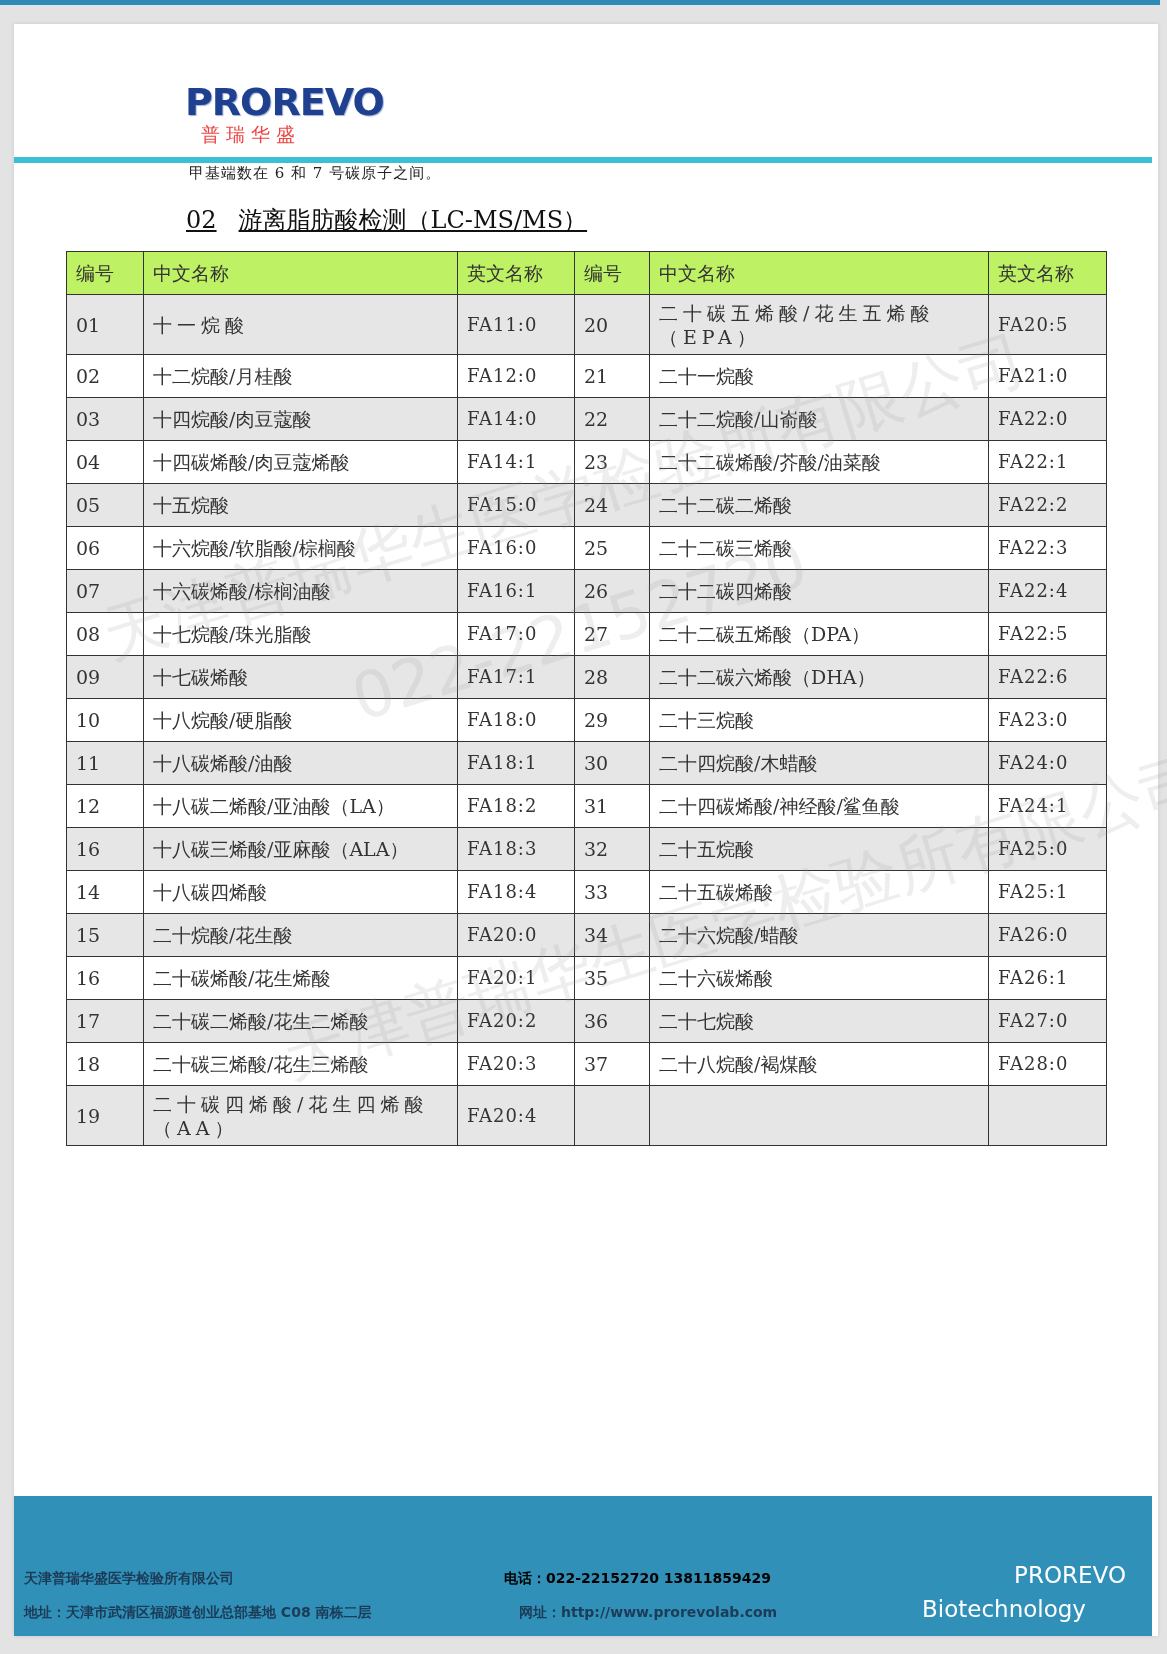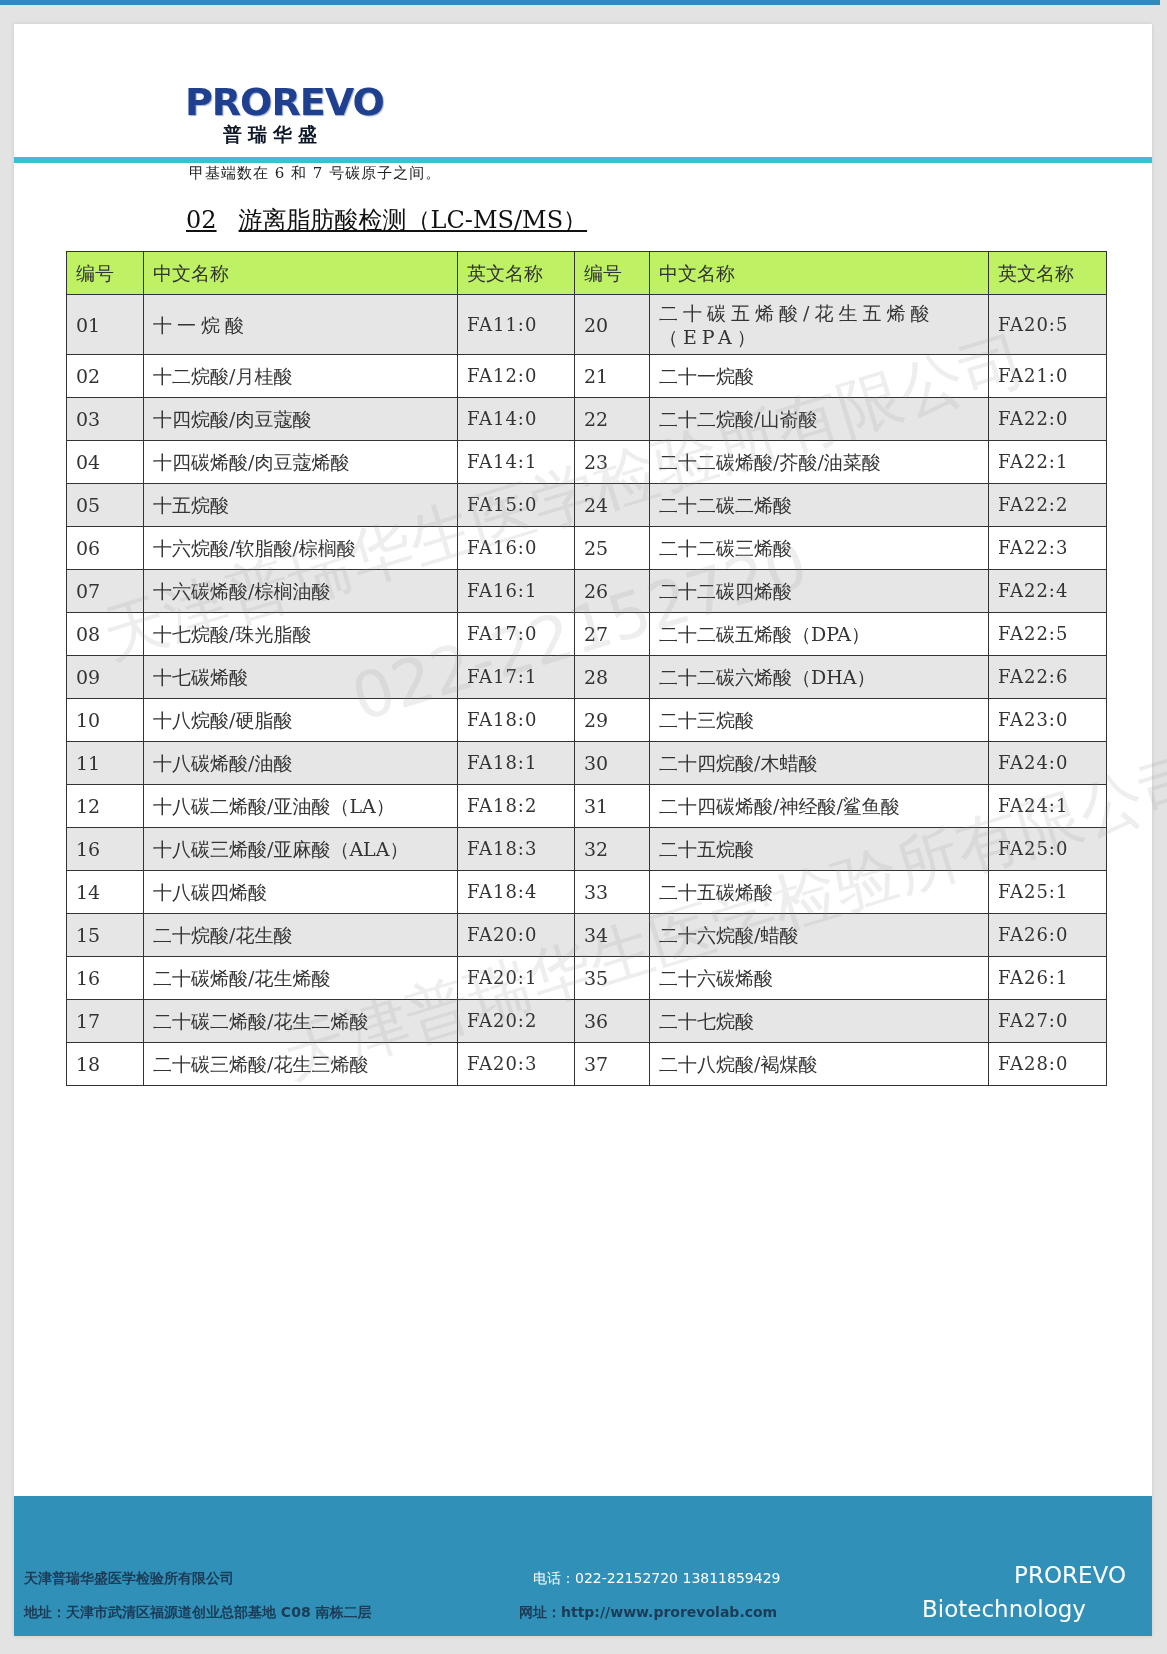--- a/index.html
+++ b/index.html
@@ -1,39 +1,39 @@
 <!DOCTYPE html>
 <html><head>
 <meta charset="utf-8">
 <style>
   html,body{margin:0;padding:0;}
   body{width:1167px;height:1654px;background:#e4e3e3;position:relative;overflow:hidden;font-family:"DejaVu Serif",serif;}
   .topbar{position:absolute;left:0;top:0;width:1160px;height:5px;background:#2f8ab8;}
-  .page{position:absolute;left:14px;top:24px;width:1138px;height:1612px;background:#ffffff;box-shadow:0 0 4px rgba(0,0,0,0.12);}
+  .page{position:absolute;left:14px;top:24px;width:1138px;height:1612px;background:#ffffff;box-shadow:0 0 4px rgba(0,0,0,0.12);padding-left:6px;}
   .logo{position:absolute;left:171px;top:58px;width:200px;}
   .logo-main{font-family:"DejaVu Sans",sans-serif;font-weight:bold;font-size:38px;letter-spacing:-1px;color:#1f3f8f;line-height:40px;text-shadow:1px 1px 1px #9fb0d6;}
-  .logo-sub{font-family:"DejaVu Serif",serif;font-weight:bold;font-size:19px;color:#0f172a;letter-spacing:6px;margin-left:38px;line-height:24px;}
+  .logo-sub{font-family:"DejaVu Serif",serif;font-weight:normal;font-size:19px;color:#ef4444;letter-spacing:6px;margin-left:16px;line-height:24px;}
   .rule{position:absolute;left:0;top:133px;width:1138px;height:6px;background:#3cbfd4;}
   .note{position:absolute;left:175px;top:140px;font-size:15px;color:#222;letter-spacing:1px;}
   .heading{position:absolute;left:172px;top:180px;font-size:24px;color:#111;text-decoration:underline;}
   .heading .num{margin-right:22px;}
   table.ft{position:absolute;left:52px;top:227px;width:1040px;border-collapse:collapse;table-layout:fixed;font-family:"DejaVu Serif",serif;font-size:19px;color:#333;}
   table.ft td,table.ft th{border:1.5px solid #333;padding:0 9px;text-align:left;font-weight:normal;vertical-align:middle;line-height:24px;}
   table.ft th{height:42px;background:#bef264;}
   table.ft tr.r td{height:42px;}
   table.ft tr.tall td{height:59px;}
   table.ft tr.shade td{background:#e6e6e6;}
   table.ft tr.white td{background:#ffffff;}
   .en{letter-spacing:1px;font-size:18px;}
   .wrapcn{letter-spacing:5px;}
   .watermark{position:absolute;font-family:"DejaVu Sans",sans-serif;color:rgba(150,150,150,0.16);font-size:64px;transform:rotate(-17deg);white-space:nowrap;pointer-events:none;}
   .footer{position:absolute;left:0;top:1472px;width:1138px;height:140px;background:#3190b8;}
   .f-company{position:absolute;left:10px;top:74px;font-family:"DejaVu Sans",sans-serif;font-weight:bold;font-size:14px;color:#1b3b56;}
   .f-address{position:absolute;left:10px;top:108px;font-family:"DejaVu Sans",sans-serif;font-weight:bold;font-size:14px;color:#1b3b56;}
-  .f-phone{position:absolute;left:519px;top:74px;font-family:"DejaVu Sans",sans-serif;font-weight:normal;font-size:14px;color:#ffffff;}
+  .f-phone{position:absolute;left:490px;top:74px;font-family:"DejaVu Sans",sans-serif;font-weight:bold;font-size:14px;color:#000000;}
   .f-web{position:absolute;left:505px;top:108px;font-family:"DejaVu Sans",sans-serif;font-weight:bold;font-size:14px;color:#1b3b56;}
   .f-brand1{position:absolute;right:26px;top:66px;font-family:"DejaVu Sans",sans-serif;font-size:23px;color:#ffffff;}
   .f-brand2{position:absolute;right:66px;top:100px;font-family:"DejaVu Sans",sans-serif;font-size:23px;color:#ffffff;}
 </style>
 </head>
 <body>
 
 <div class="topbar"></div>
 
 <div class="page">
@@ -208,20 +208,28 @@
           <td class="en">FA27:0</td>
         </tr>
         <tr class="r white">
           <td>18</td>
           <td>二十碳三烯酸/花生三烯酸</td>
           <td class="en">FA20:3</td>
           <td>37</td>
           <td>二十八烷酸/褐煤酸</td>
           <td class="en">FA28:0</td>
         </tr>
+        <tr class="r shade tall">
+          <td>19</td>
+          <td class="wrapcn">二十碳四烯酸/花生四烯酸（AA）</td>
+          <td class="en">FA20:4</td>
+          <td></td>
+          <td class="wrapcn"></td>
+          <td class="en"></td>
+        </tr>
       </tbody>
   </table>
 
   <div class="watermark" style="left:70px;top:430px;">天津普瑞华生医学检验所有限公司</div>
   <div class="watermark" style="left:330px;top:570px;">022-22152720</div>
   <div class="watermark" style="left:250px;top:850px;">天津普瑞华生医学检验所有限公司</div>
 
   <div class="footer">
     <div class="f-company">天津普瑞华盛医学检验所有限公司</div>
     <div class="f-address">地址：天津市武清区福源道创业总部基地 C08 南栋二层</div>

